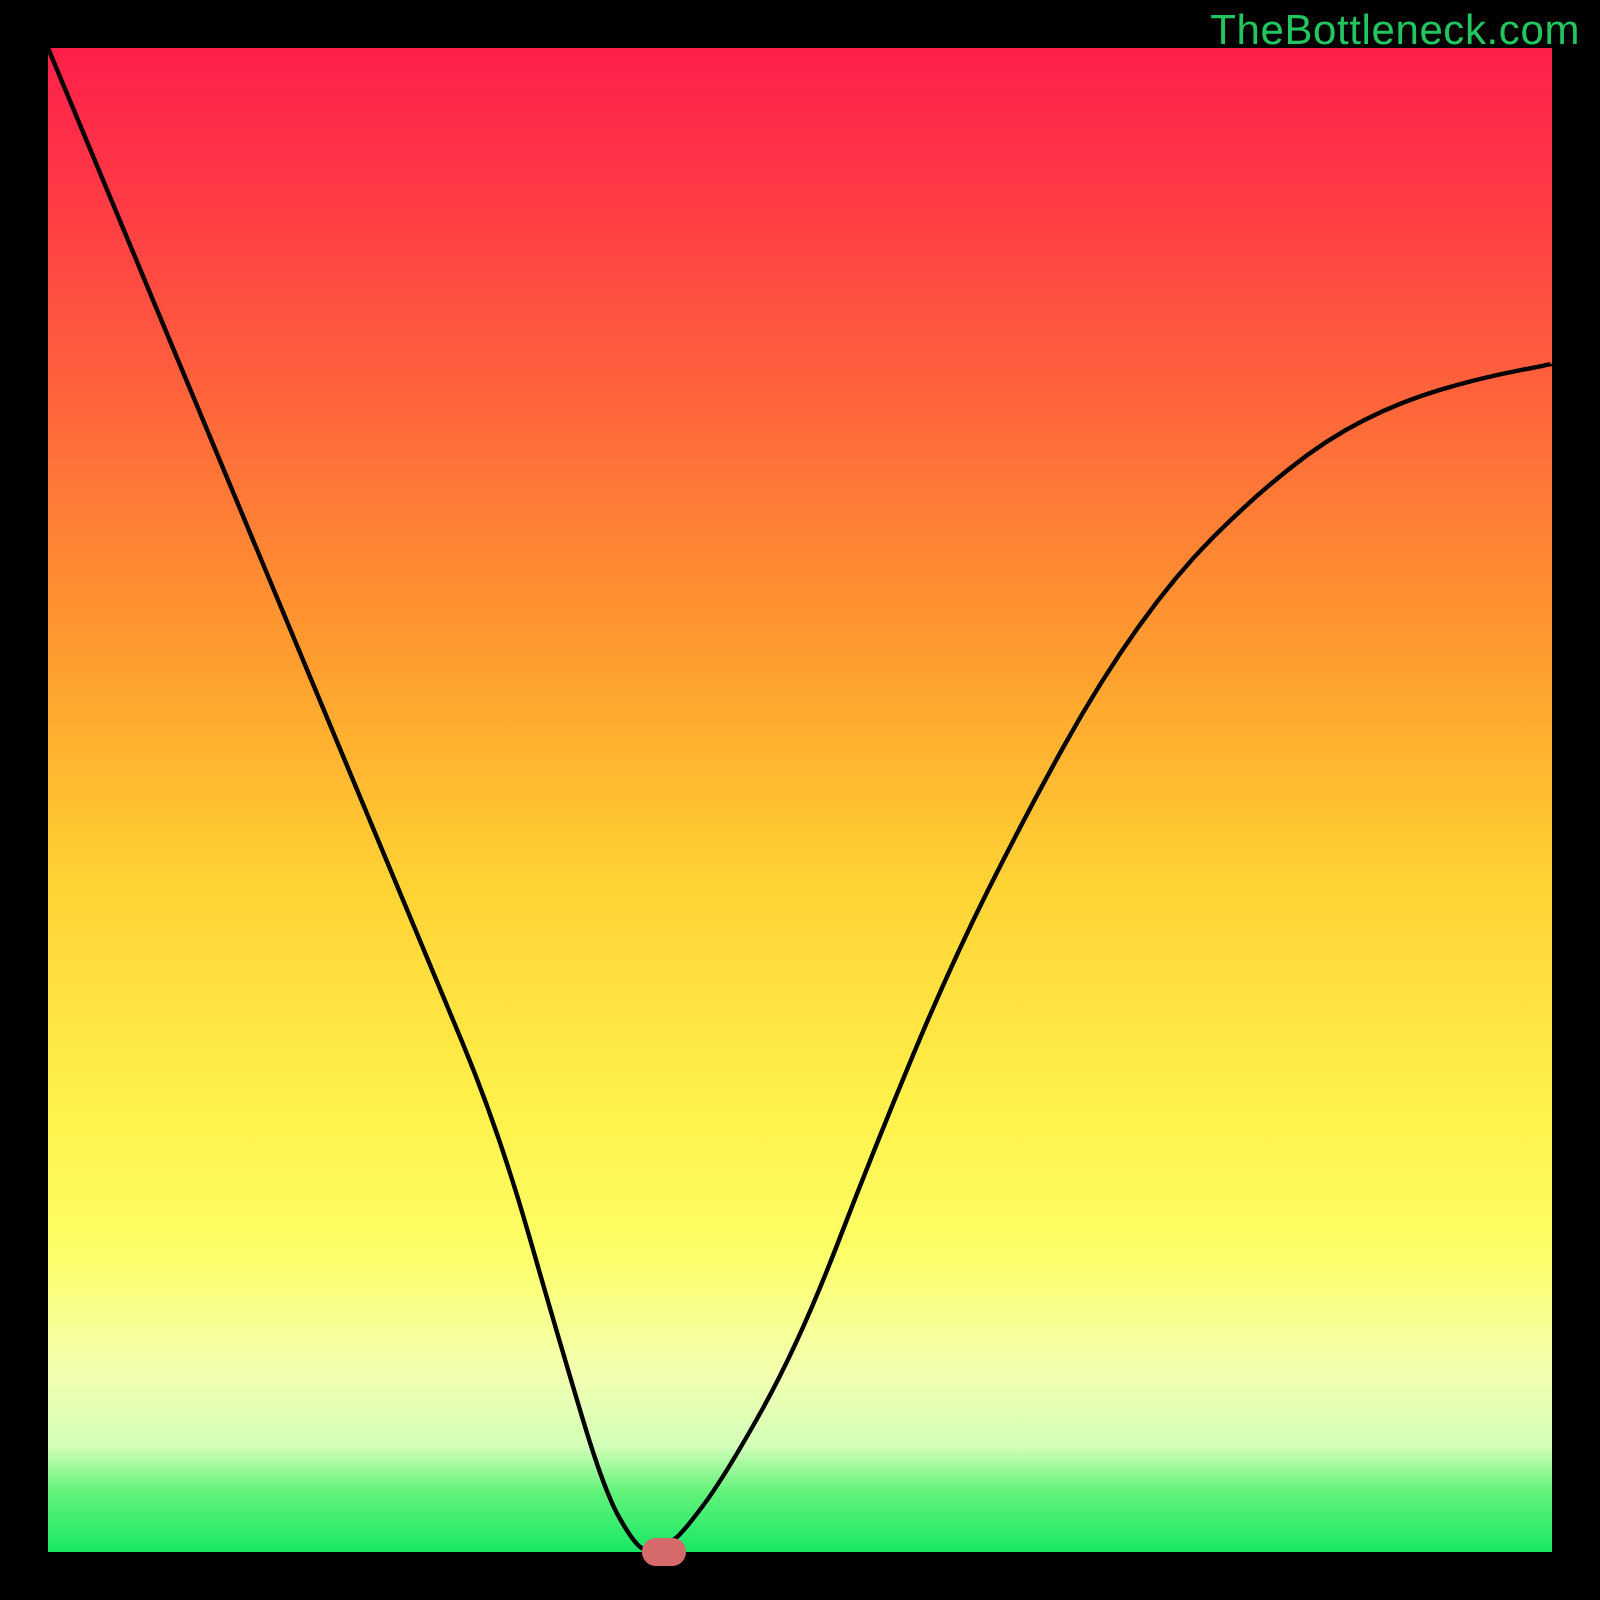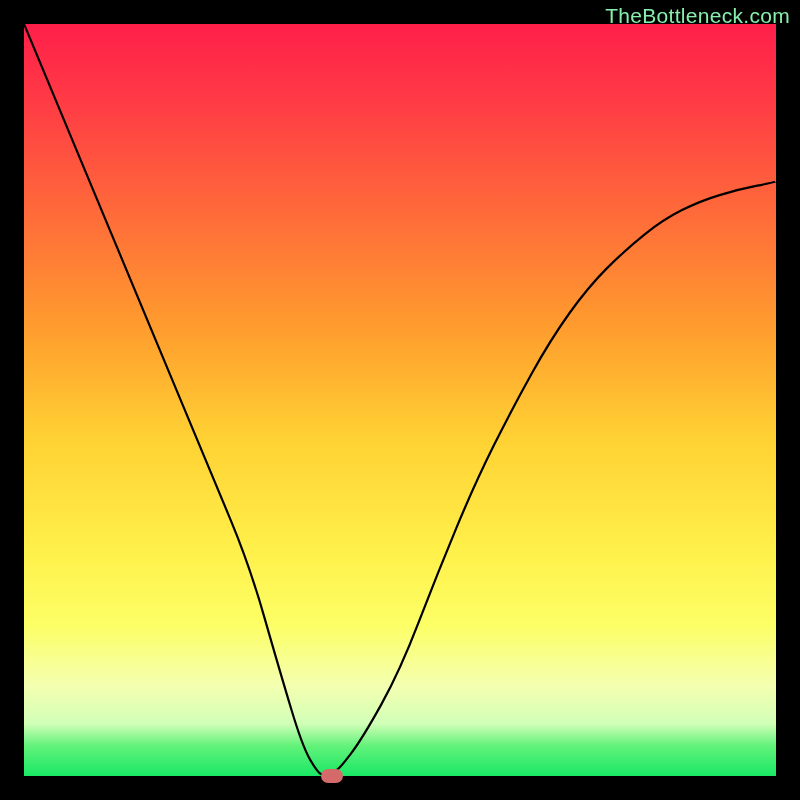--- a/index.html
+++ b/index.html
@@ -37,21 +37,21 @@
       #f4ffb0 88%,
       #d2ffb8 93%,
       #62f27a 96%,
       #19e865 100%
     );
   }
   .watermark {
     position: absolute;
     top: 4px;
     right: 10px;
-    color: #86efac;
+    color: #22c55e;
     font-size: 21px;
     font-weight: 500;
     letter-spacing: 0.3px;
   }
   svg.curve {
     position: absolute;
     top: 0;
     left: 0;
   }
   .marker {

